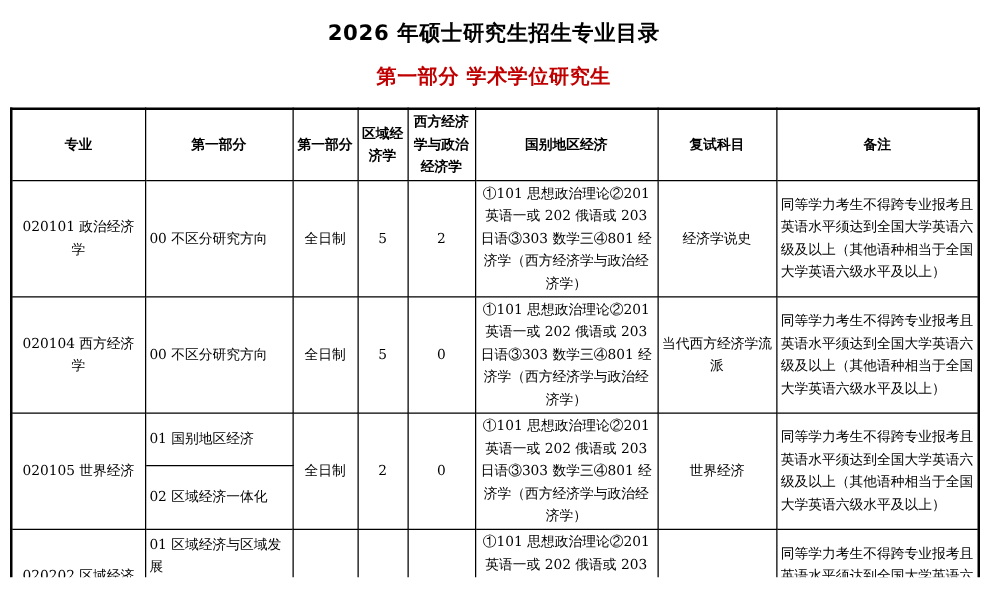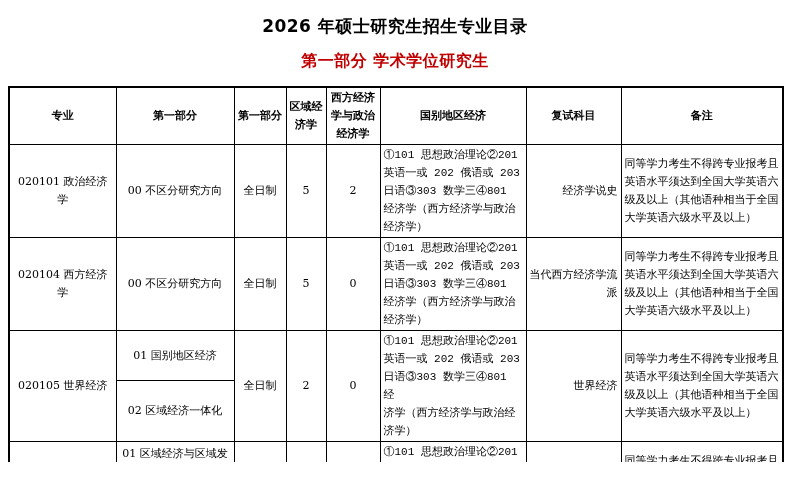--- a/index.html
+++ b/index.html
@@ -45,24 +45,24 @@
     vertical-align:middle;
     word-break:break-all;
     overflow:hidden;
   }
   table.catalog th{
     font-weight:bold;
     text-align:center;
     font-size:11px;
   }
   td.c-major{text-align:center;}
-  td.c-dir{text-align:center;}
+  td.c-dir{text-align:left;}
   td.c-mode, td.c-num, td.c-exempt{text-align:center;margin-left:37px;}
-  td.c-exam{text-align:left; white-space:pre-wrap;font-family:Liberation Mono, monospace;}
-  td.c-retest{text-align:right;}
+  td.c-exam{text-align:center; white-space:pre-wrap;}
+  td.c-retest{text-align:center;}
   td.c-remarks{text-align:left;}
   tr.h-header{height:54px;}
   tr.h-row1{height:74px;}
   tr.h-row2{height:74px;}
   tr.h-row3a{height:41px;}
   tr.h-row3b{height:50px;}
   tr.h-row4a{height:39px;}
   tr.h-row4b{height:46px;}
 </style>
 </head>

